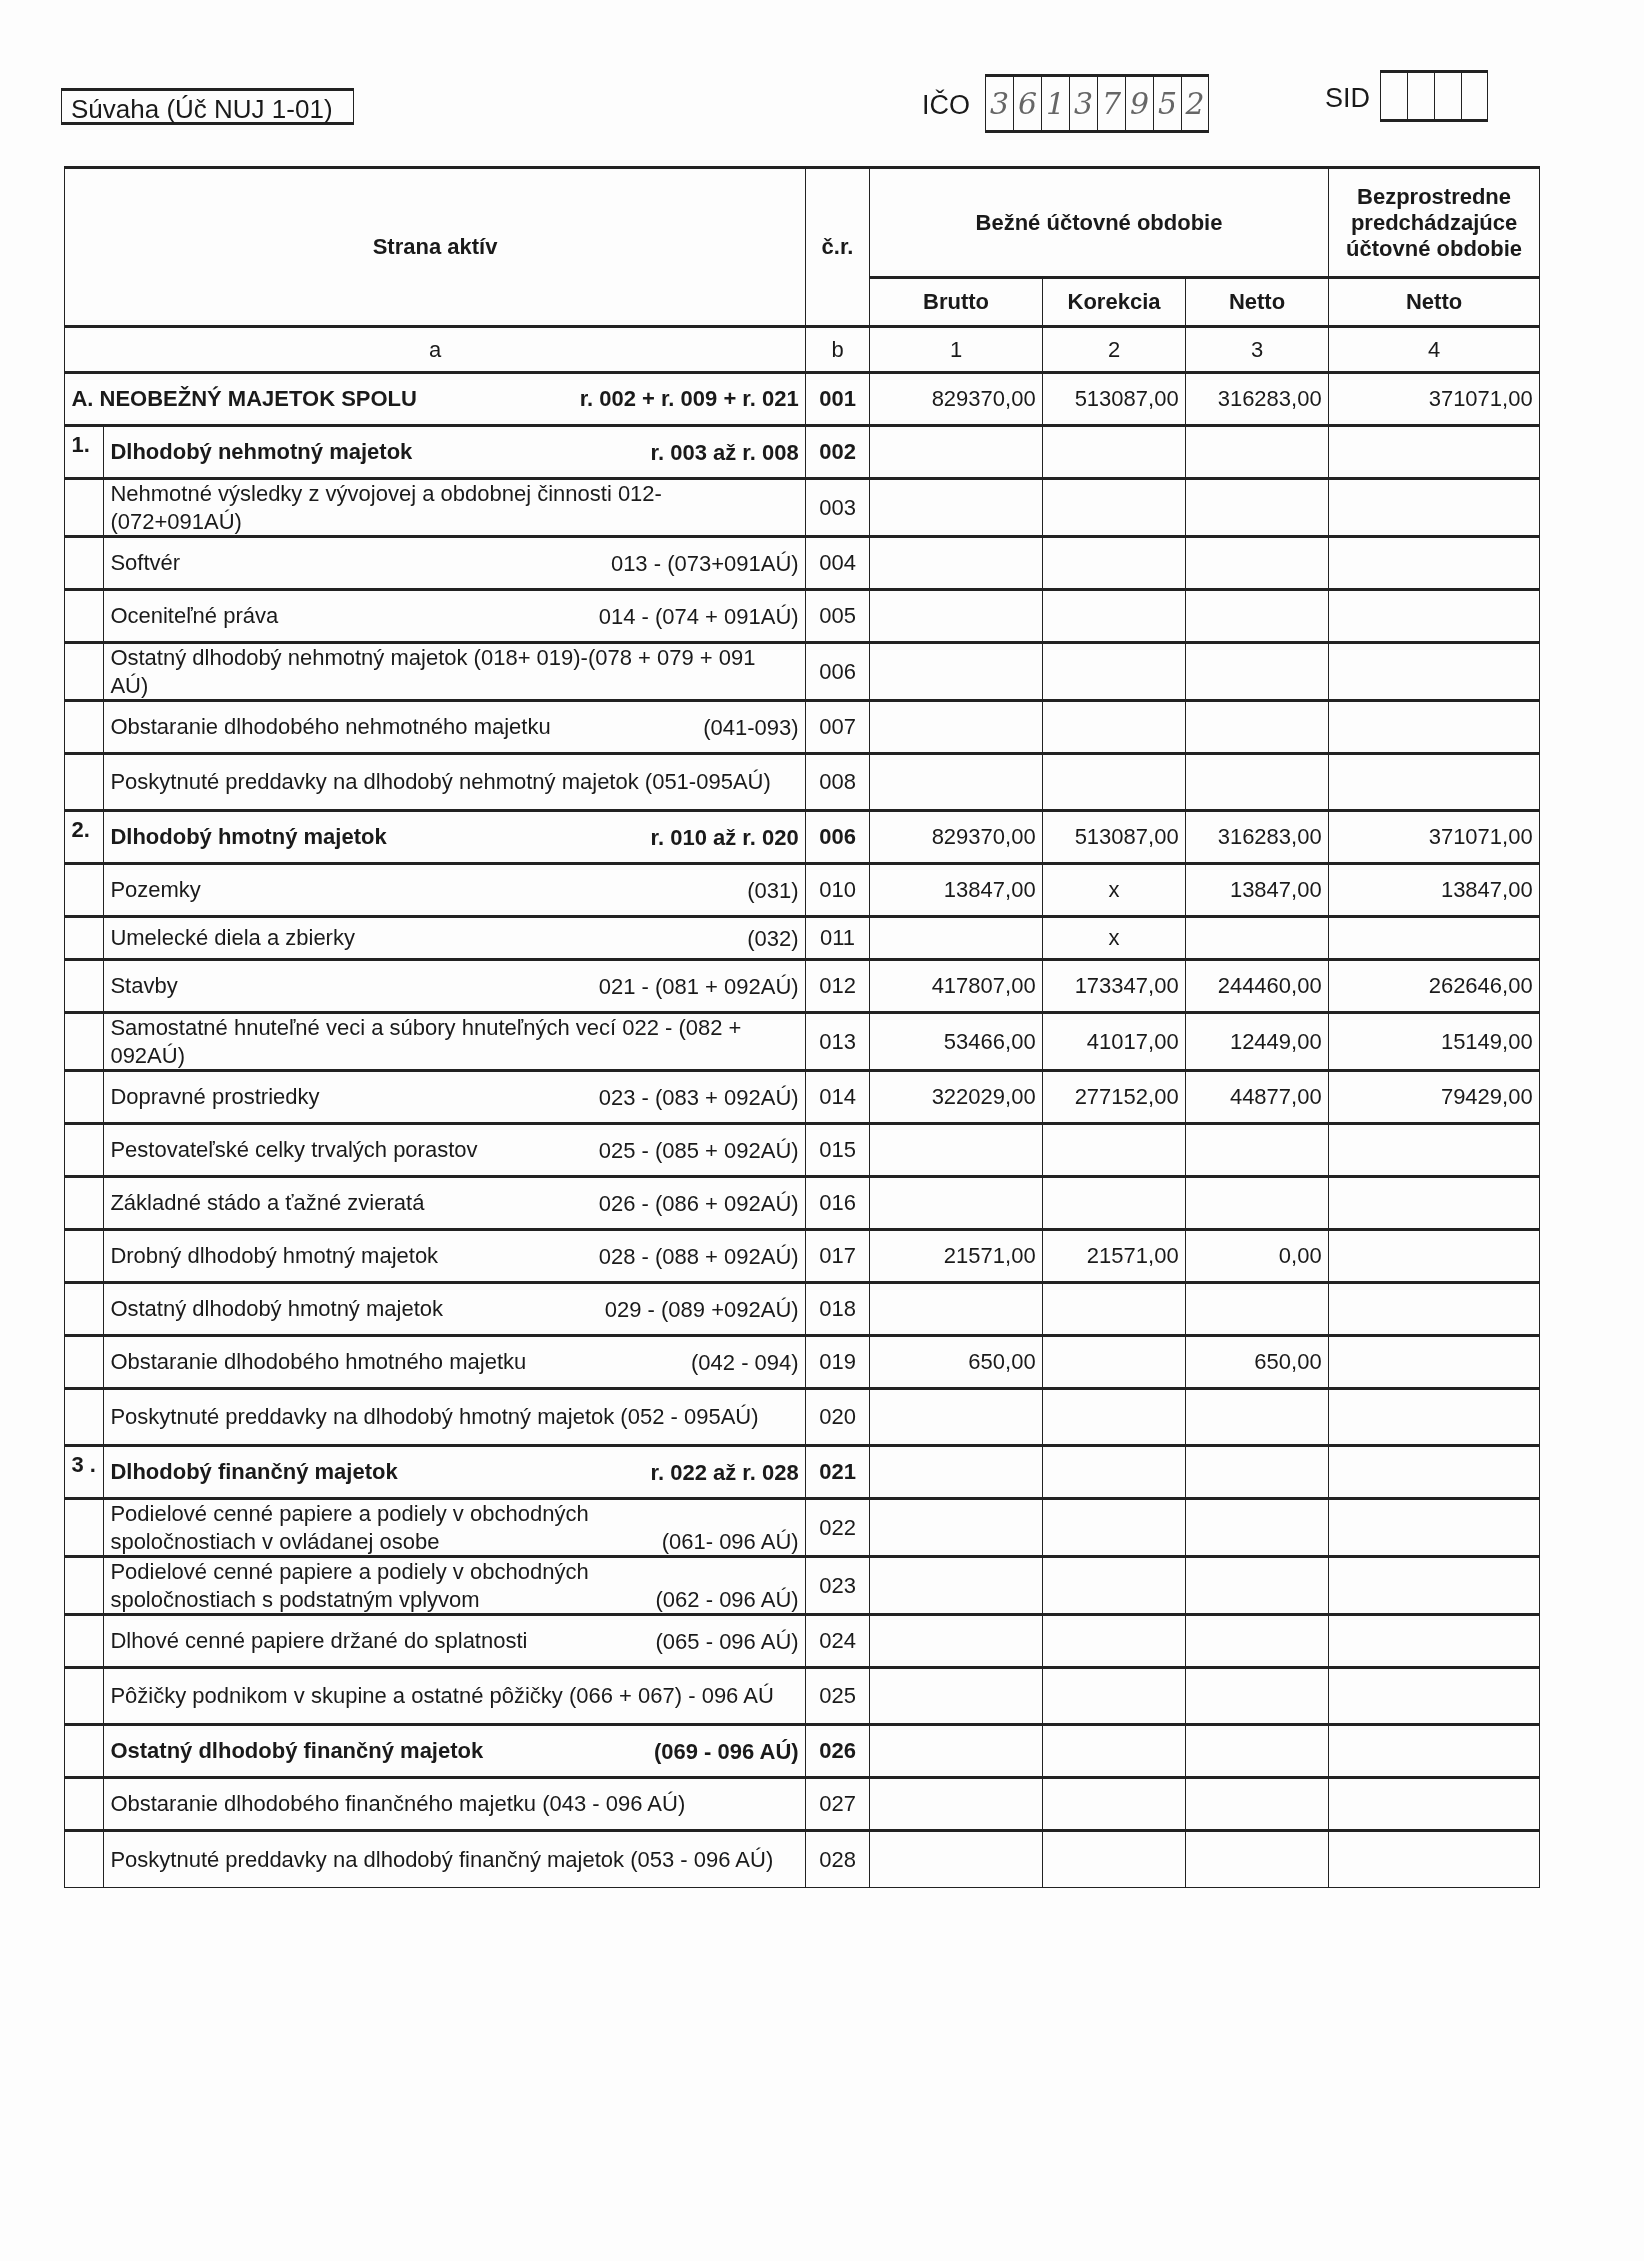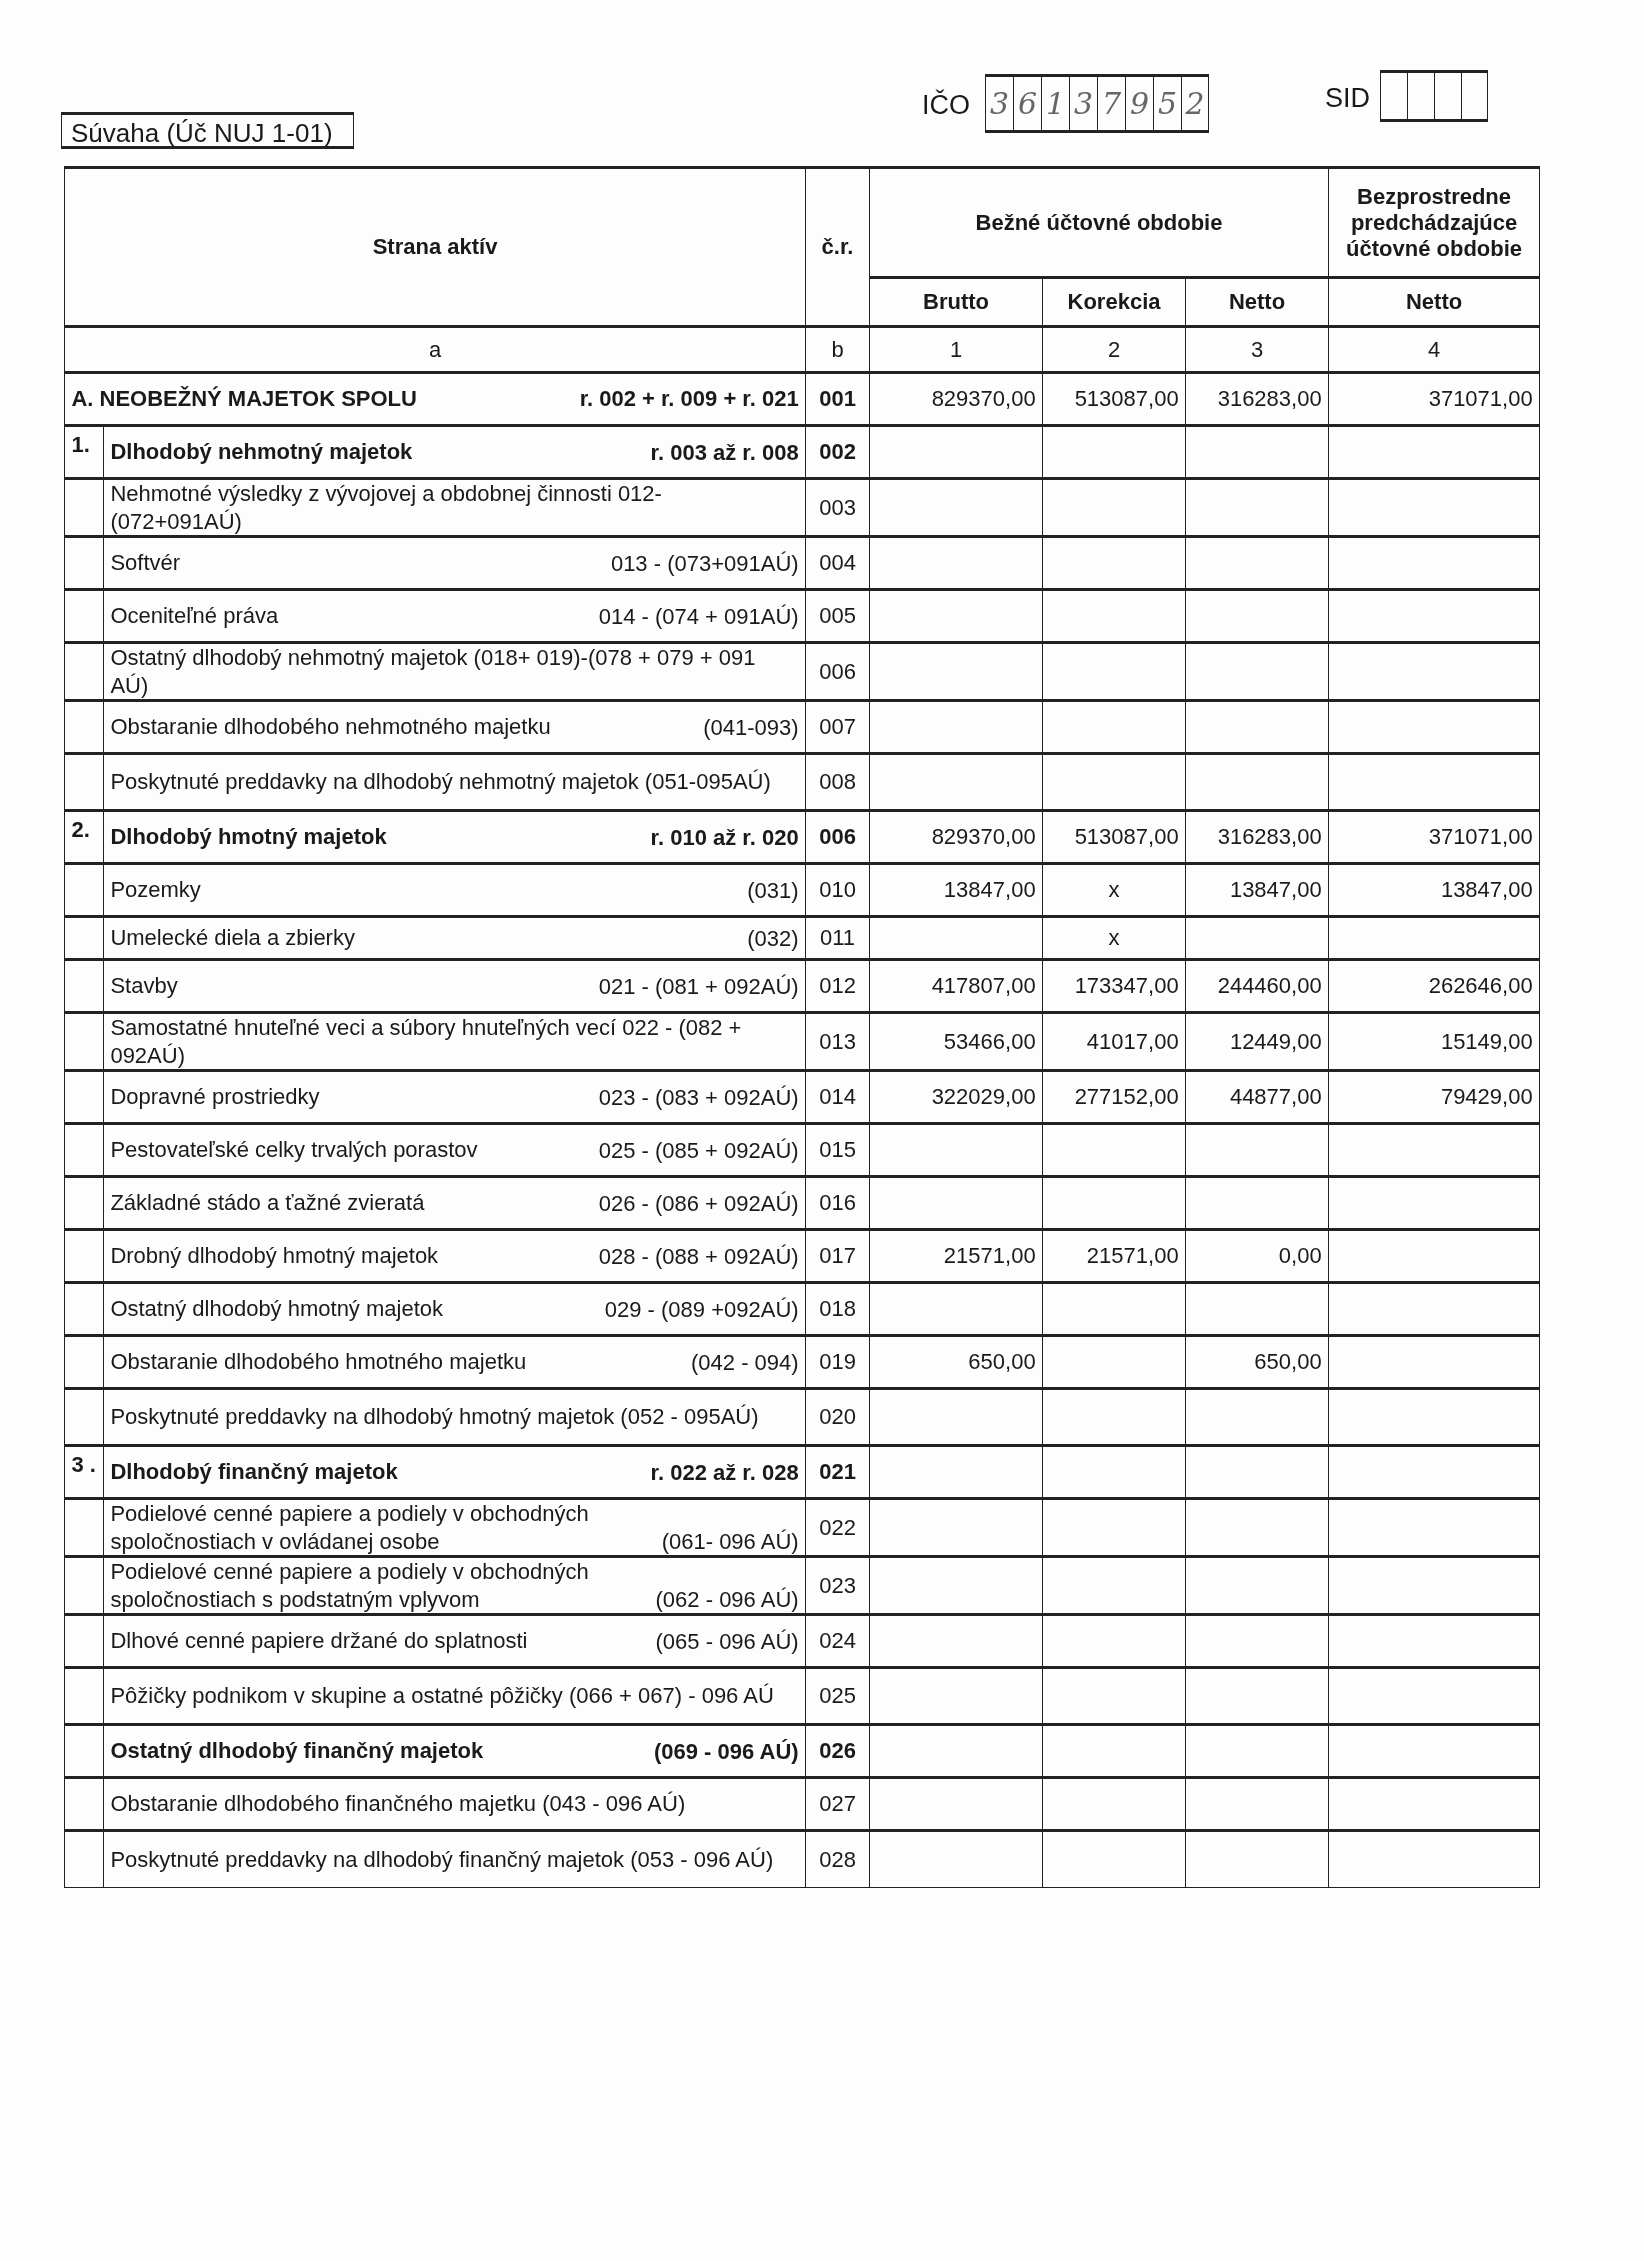--- a/index.html
+++ b/index.html
@@ -1,21 +1,21 @@
 <!DOCTYPE html>
 <html style="font-size:10.3px"><head>
 <meta charset="utf-8">
 <style>
   html, body { margin: 0; padding: 0; background: #ffffff; }
   body { width: 1645px; height: 2261px; position: relative; overflow: hidden;
          font-family: "Liberation Sans", sans-serif; color: #1a1a1a; }
   .page { position: absolute; left: 0; top: 0; width: 1645px; height: 2261px; background: #fdfdfd; }
 
   
-  .form-code { position: absolute; left: 61px; top: 112px; width: 293px; height: 37px;
+  .form-code { position: absolute; left: 61px; top: 88px; width: 293px; height: 37px;
                border: 1.9px solid #222; border-top-width: 3.2px; border-bottom-width: 3.2px;
                font-size: 26px; line-height: 37px; padding-left: 9px; box-sizing: border-box; }
   .ico-label { position: absolute; left: 922px; top: 90px; font-size: 27px; }
   .ico-boxes { position: absolute; left: 985px; top: 74px; height: 53px; display: flex;
                border-top: 3.9px solid #222; border-bottom: 3.9px solid #222; }
   .ico-box { width: 28px; height: 53px; border-left: 1.9px solid #222; box-sizing: border-box;
              font-family: "DejaVu Serif", serif; font-style: italic; color: #666; font-size: 30px;
              text-align: center; line-height: 53px; }
   .ico-box:last-child { border-right: 1.9px solid #222; }
   .sid-label { position: absolute; left: 1325px; top: 83px; font-size: 27px; }

